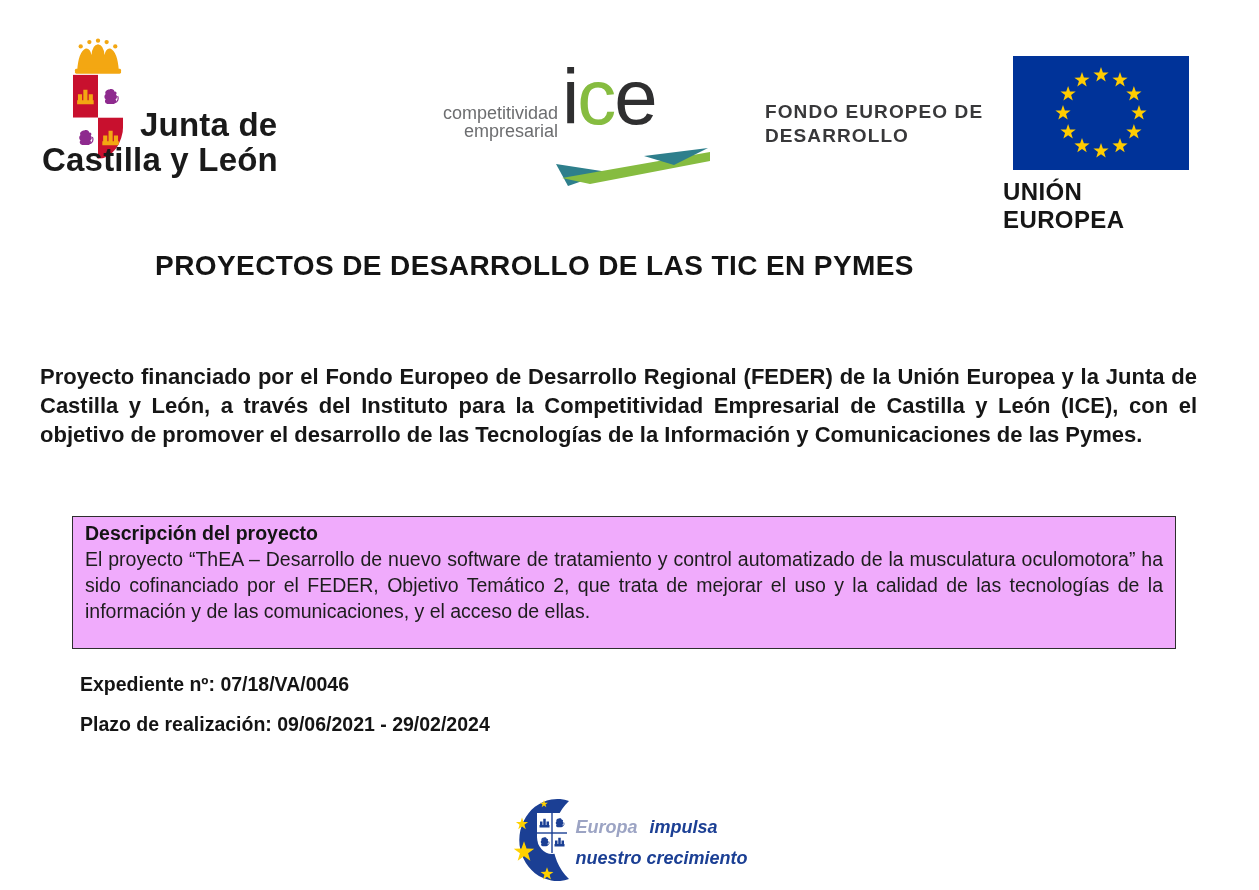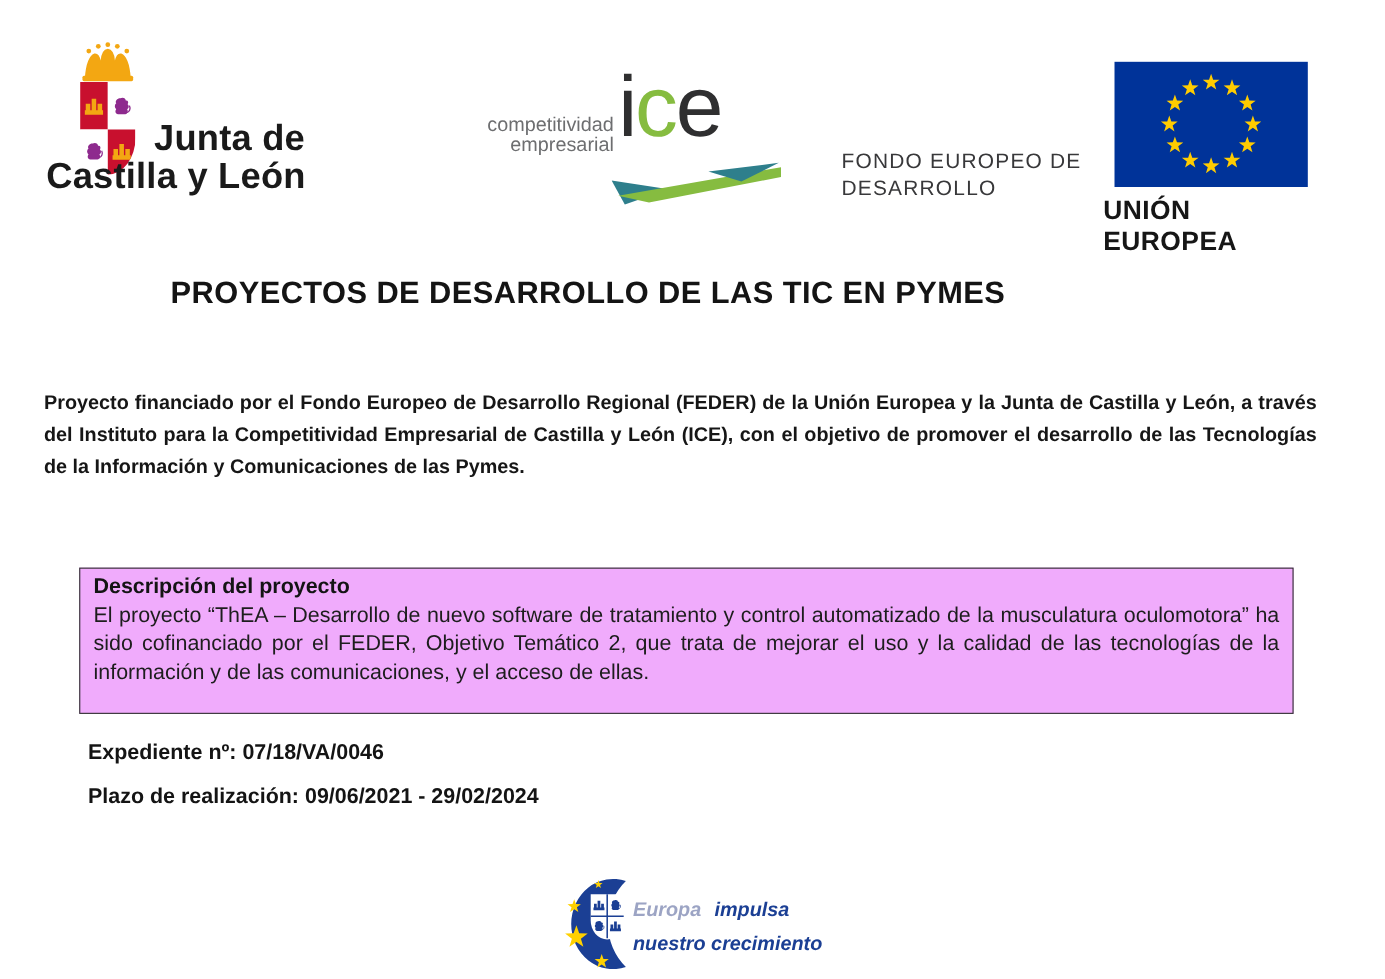--- a/index.html
+++ b/index.html
@@ -20,35 +20,35 @@
 
   
   .ice-tagline { left: 408px; top: 104px; width: 150px; text-align: right;
                  font-size: 18px; line-height: 18px; color: #6d6e70; }
   .ice-word { left: 562px; top: 58px; font-size: 78px; line-height: 78px; letter-spacing: -2px; font-weight: 400; }
   .ice-letter-dark  { color: #2f2f30; }
   .ice-letter-green { color: #86bc40; }
   .ice-swoosh { left: 556px; top: 147px; width: 154px; height: 40px; }
 
   
-  .feder { left: 765px; top: 100px; font-size: 19px; font-weight: normal;
-           line-height: 24px; color: #38383a; letter-spacing: 1.1px; margin-top: 36px; }
+  .feder { left: 765px; top: 100px; font-size: 19px; font-weight: bold;
+           line-height: 24px; color: #38383a; letter-spacing: 1.1px; }
 
   
   .eu-flag { left: 1013px; top: 56px; width: 176px; height: 114px; }
   .eu-label { left: 1003px; top: 178px; width: 196px; text-align: left;
               font-size: 24px; font-weight: bold; color: #161616; letter-spacing: 0.4px; }
 
   
   .doc-title { left: 0; top: 250px; width: 1069px; text-align: center;
                font-size: 28px; font-weight: bold; color: #141414; letter-spacing: 0.4px; }
 
   
-  .intro { left: 40px; top: 352px; width: 1157px;
-           font-size: 18px; font-weight: bold; line-height: 29px;
+  .intro { left: 40px; top: 362px; width: 1157px;
+           font-size: 22px; font-weight: bold; line-height: 29px;
            text-align: justify; color: #161616; }
 
   
   .desc-box { left: 72px; top: 516px; width: 1104px; min-height: 114px;
               border: 1.5px solid #2e2e2e; background: #f0abfc;
               padding: 3px 12px 24px 12px; }
   .desc-heading { font-size: 19.5px; font-weight: bold; color: #141414; line-height: 26px; }
   .desc-body { font-size: 19.5px; line-height: 26px; text-align: justify; color: #1d1d1d; }
 
   

